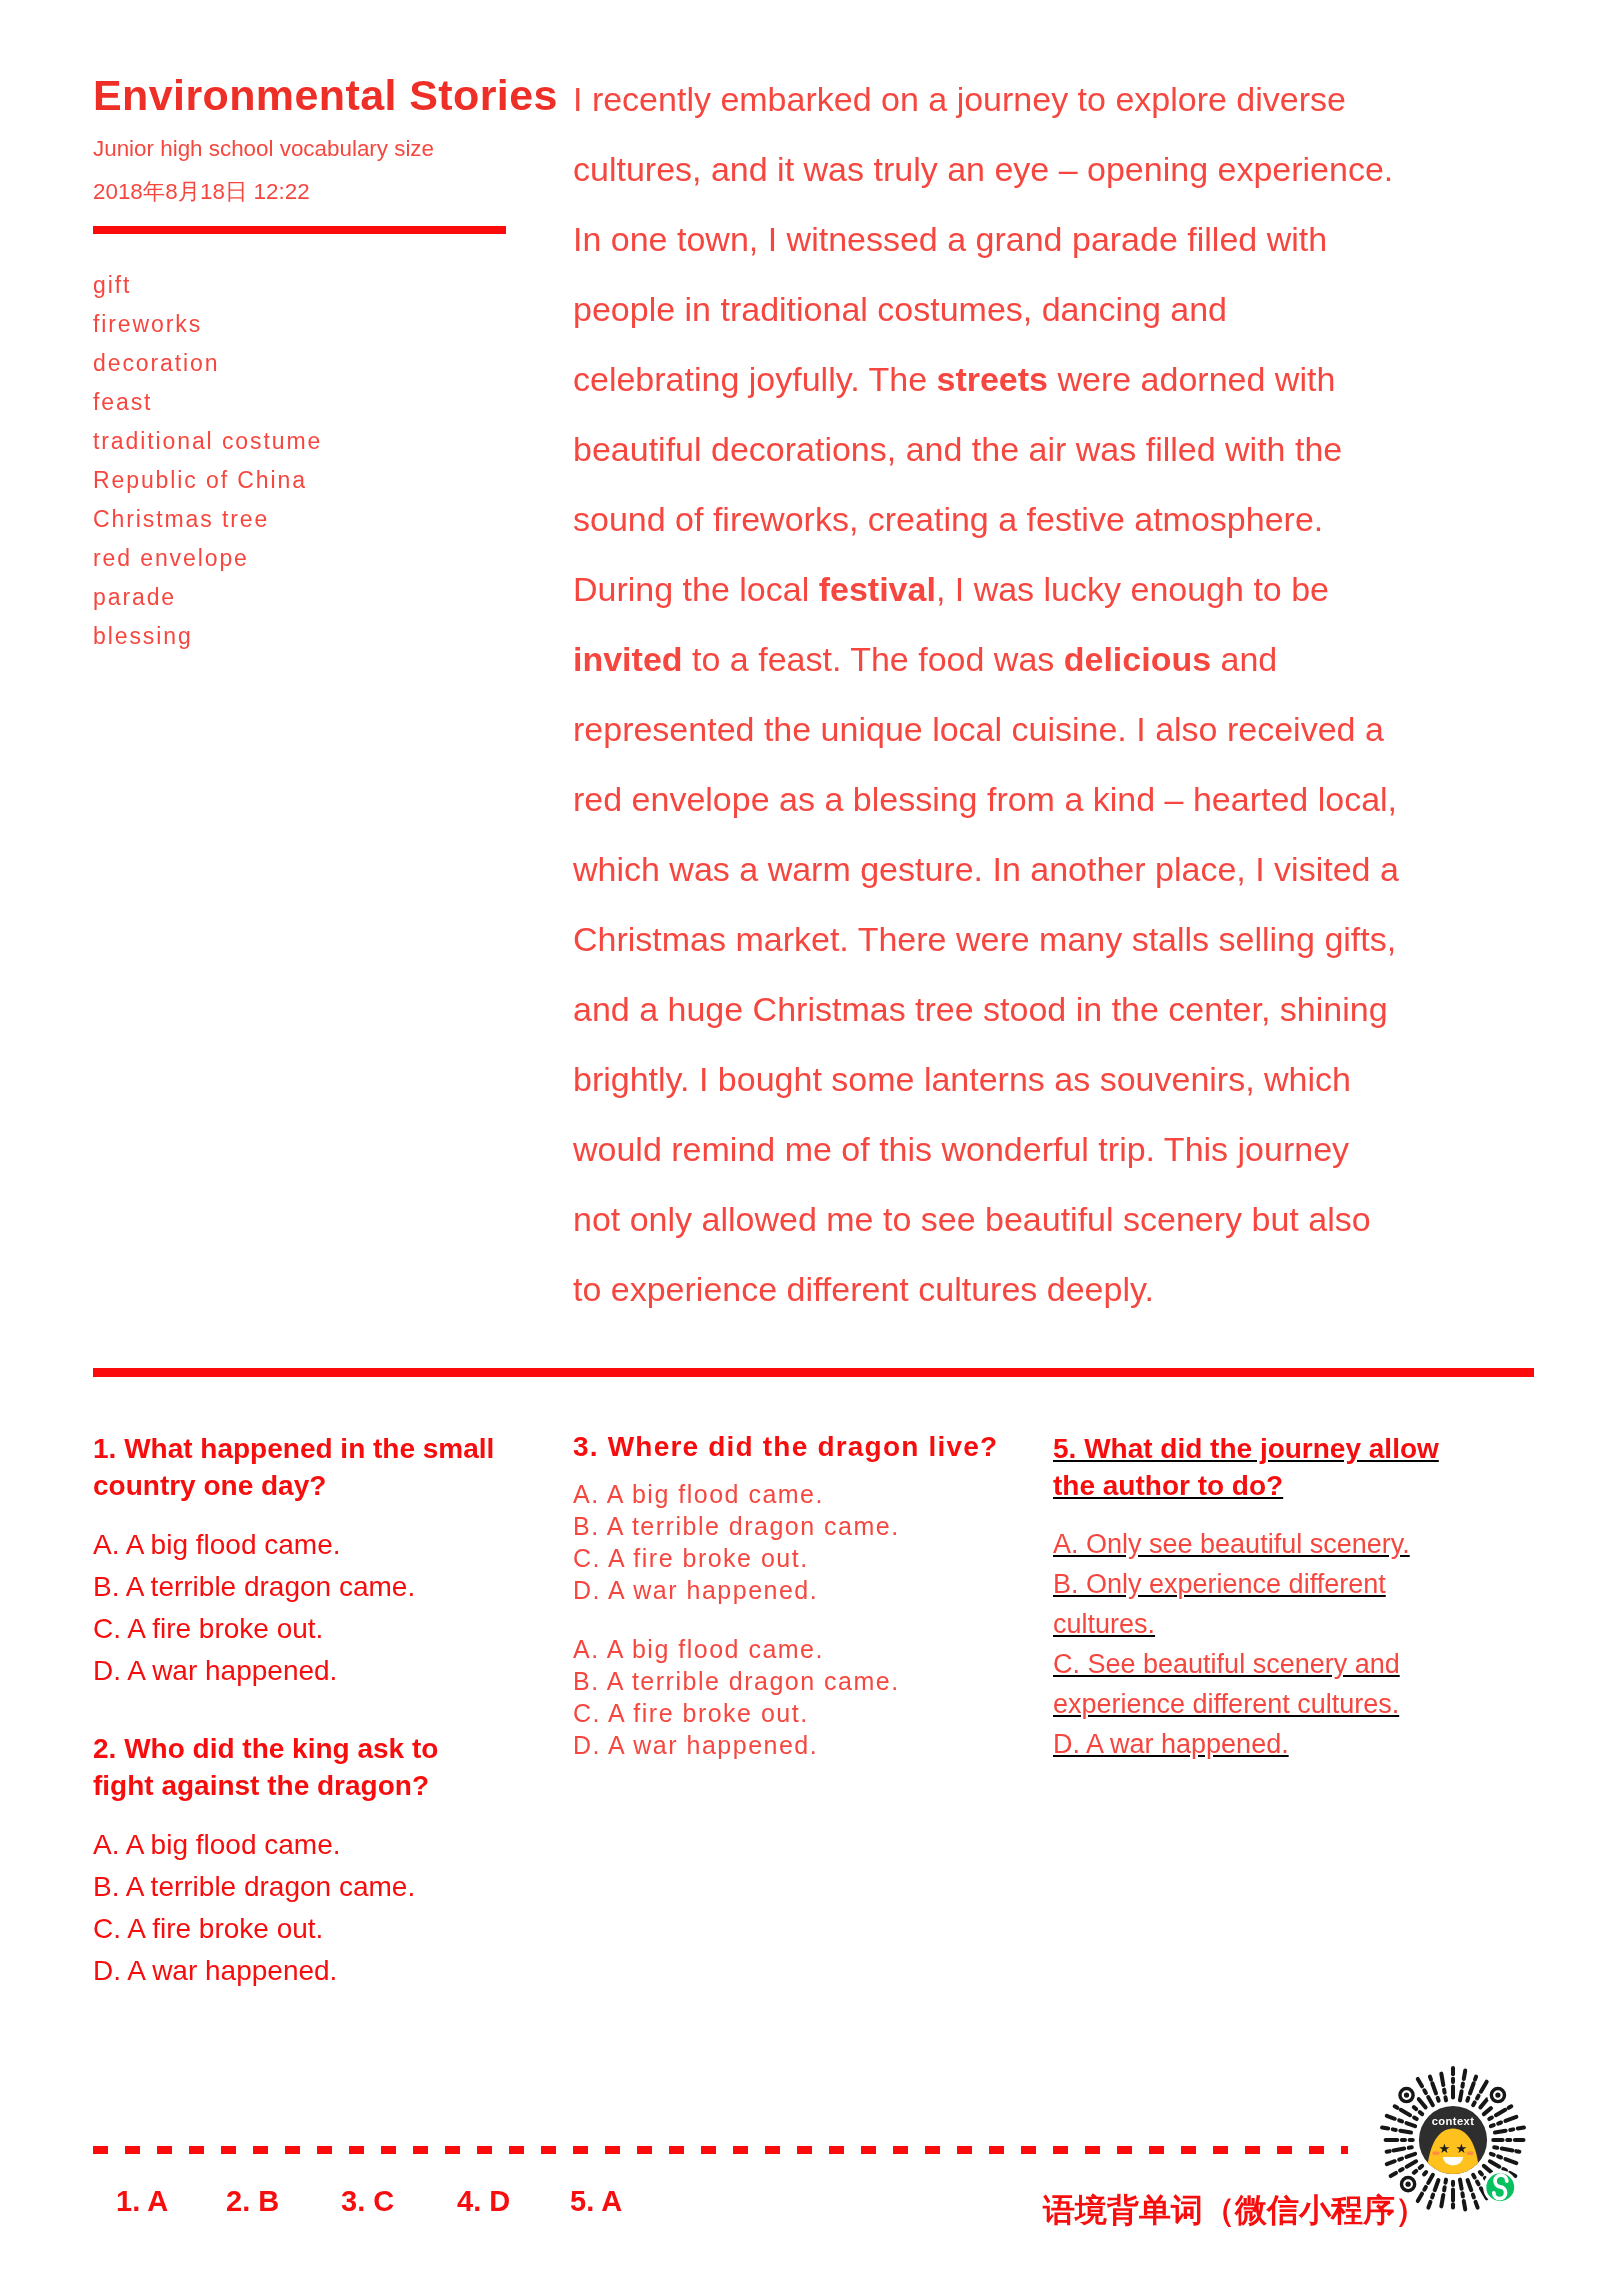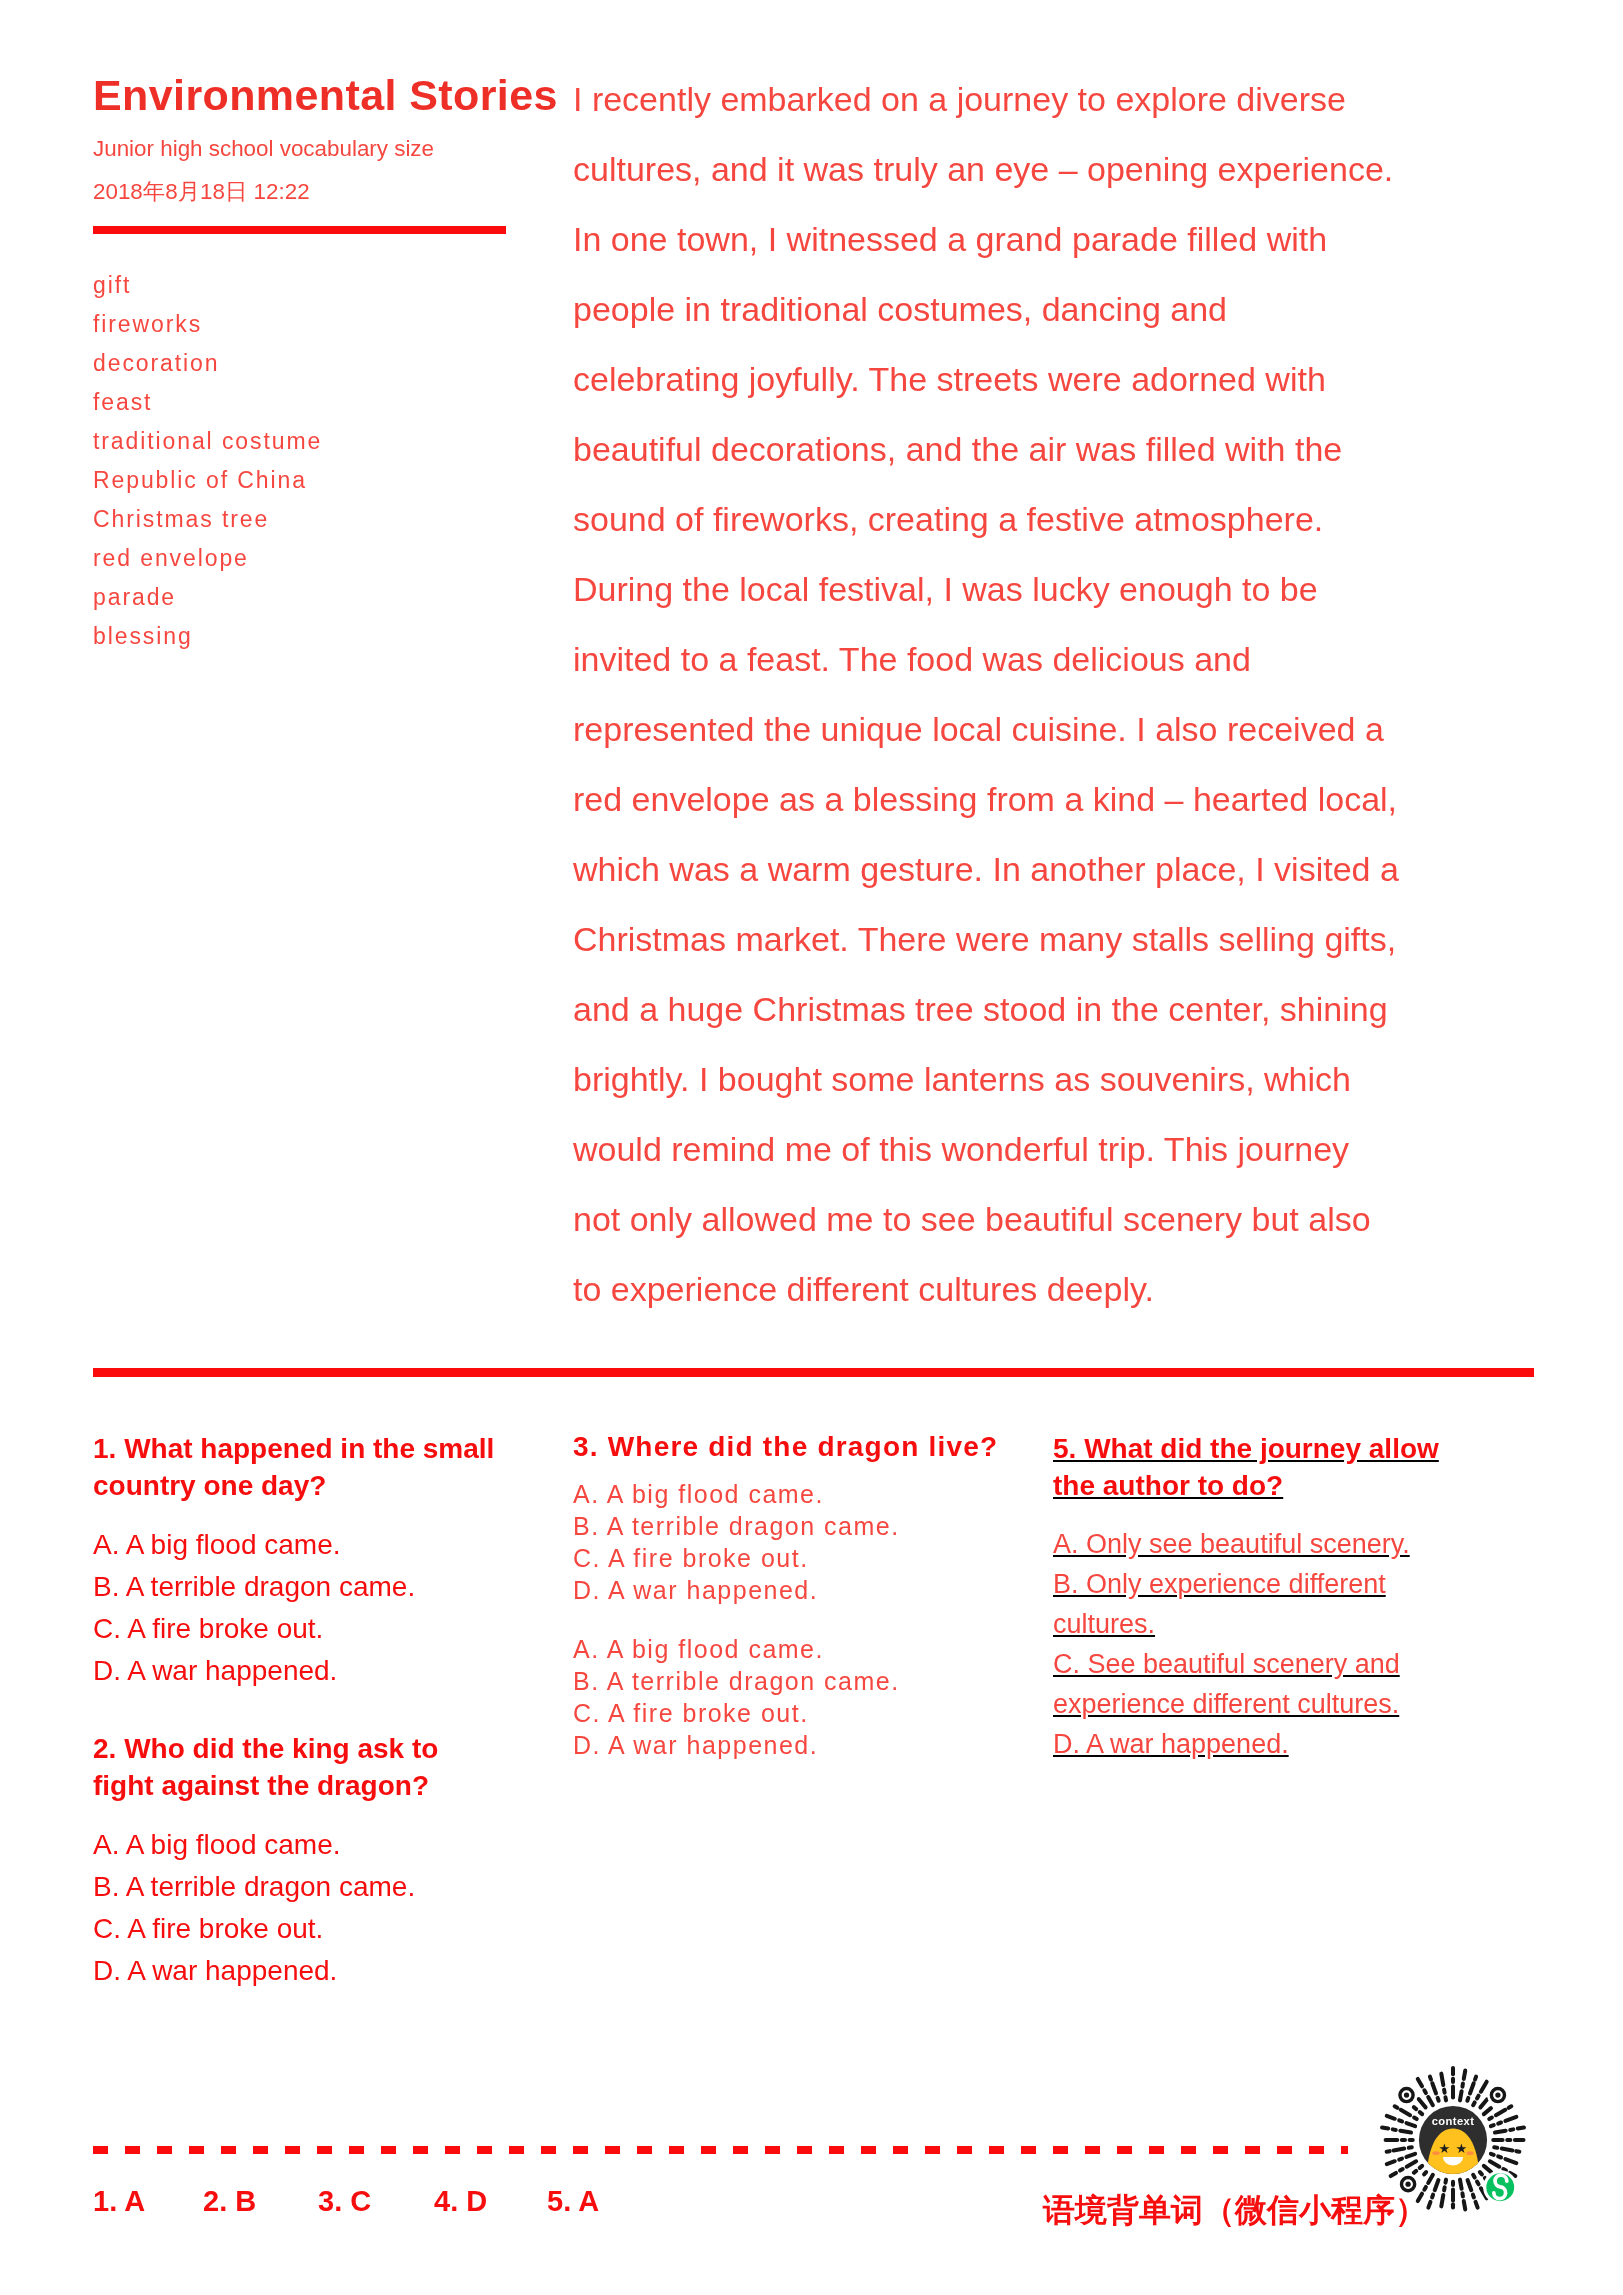--- a/index.html
+++ b/index.html
@@ -14,40 +14,40 @@
   .page{position:relative;width:1623px;height:2295px;background:#fff;overflow:hidden;padding-left:44px;}
 
   .title{position:absolute;left:93px;top:71px;font-size:43px;font-weight:600;letter-spacing:0.4px;color:var(--title-red);}
   .subtitle{position:absolute;left:93px;top:136px;font-size:22.4px;font-weight:400;color:var(--body-red);}
   .datetime{position:absolute;left:93px;top:176px;font-size:22.4px;font-weight:400;color:var(--body-red);}
   .rule-1{position:absolute;left:93px;top:226px;width:413px;height:7.7px;background:var(--bar-red);}
 
   .word-list{position:absolute;left:93px;top:266px;width:433px;font-size:23px;letter-spacing:1.9px;color:var(--body-red);line-height:39px;}
 
   .passage{position:absolute;left:573px;top:64px;width:997px;font-size:34px;line-height:70px;color:var(--body-red);white-space:pre-wrap;}
-  .passage b{font-weight:400;}
+  .passage b{font-weight:700;}
 
   .rule-2{position:absolute;left:93px;top:1368px;width:1441px;height:8.5px;background:var(--bar-red);}
 
   .qcol{position:absolute;top:1430px;width:464px;}
   .qcol-1{left:93px;}
   .qcol-2{left:573px;}
   .qcol-3{left:1053px;text-decoration:underline;}
   .qblock{margin-bottom:38px;}
   .q-title{font-size:28px;font-weight:700;line-height:37px;color:var(--strong-red);white-space:pre-line;margin-bottom:20px;}
   .q-opt{font-size:28px;line-height:42px;color:var(--strong-red);white-space:pre-line;}
   .qcol-2 .q-title{line-height:34px;letter-spacing:1.2px;margin-bottom:14px;}
   .qcol-2 .qblock{margin-bottom:27px;}
   .qcol-2 .q-opt{font-size:25px;line-height:32px;letter-spacing:1.5px;color:var(--body-red);}
   .qcol-3 .q-opt{font-size:27px;line-height:40px;color:var(--body-red);}
 
   .dash-line{position:absolute;left:93px;top:2146px;width:1255px;height:7.7px;
     background:repeating-linear-gradient(90deg,var(--bar-red) 0 14.7px,transparent 14.7px 32px);}
 
-  .answer-item{position:absolute;top:2186px;font-size:29px;font-weight:600;color:var(--strong-red);line-height:31px;}
+  .answer-item{position:absolute;top:2186px;font-size:29px;font-weight:600;color:var(--strong-red);line-height:31px;margin-left:23px;}
 
   .app-label{position:absolute;left:1043px;top:2189px;font-size:32px;font-weight:700;color:var(--strong-red);}
 
   .minicode{position:absolute;left:1374px;top:2061px;width:158px;height:158px;}
 </style>
 </head>
 <body>
 
 <div class="page">
 

